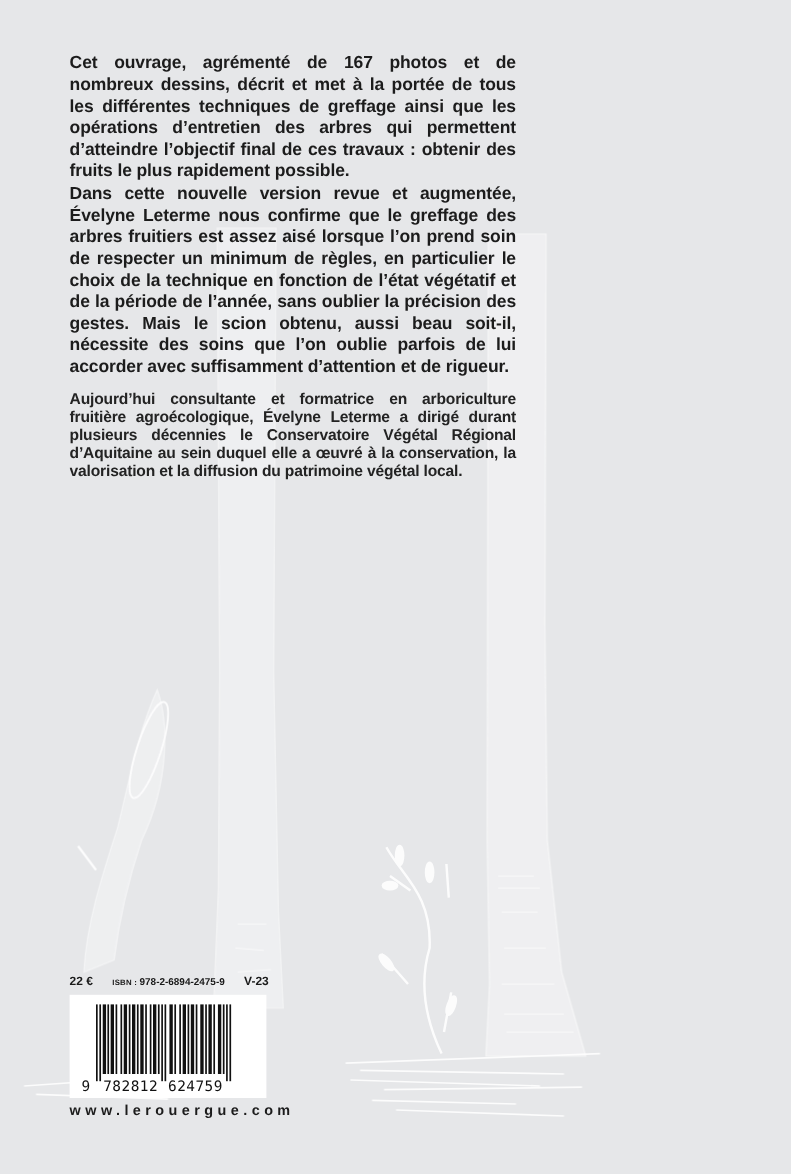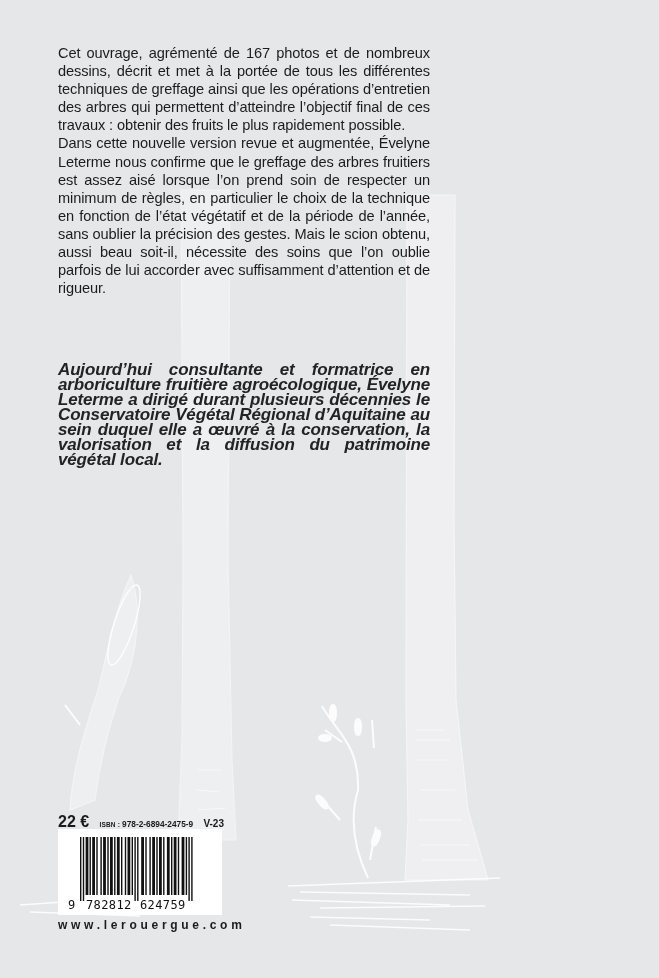--- a/index.html
+++ b/index.html
@@ -6,35 +6,35 @@
   body {
     width: 659px; height: 978px; position: relative; overflow: hidden;
     background: #e6e7e9;
     font-family: "Liberation Sans", sans-serif;
     color: #1c1c1c;
   }
   .bg-art { position: absolute; left: 0; top: 0; width: 659px; height: 978px; z-index: 0; }
   .content { position: relative; z-index: 1; }
   .blurb {
     position: absolute; left: 58px; top: 44px; width: 372px;
-    font-size: 14.6px; line-height: 18.1px; font-weight: normal;
+    font-size: 14.6px; line-height: 18.1px; font-weight: bold;
     text-align: justify; letter-spacing: -0.1px;
   }
   .blurb p { margin: 0; }
   .bio {
-    position: absolute; left: 58px; top: 362px; width: 372px;
-    font-size: 17px; line-height: 15px; font-weight: bold;
-    text-align: justify; letter-spacing: -0.15px; color: #232323; font-style: italic;
+    position: absolute; left: 58px; top: 325px; width: 372px;
+    font-size: 13px; line-height: 15px; font-weight: bold;
+    text-align: justify; letter-spacing: -0.15px; color: #232323;
   }
   .pricing {
     position: absolute; left: 58px; top: 813px; width: 166px;
     display: flex; justify-content: space-between; align-items: baseline;
     font-weight: bold; font-size: 9.5px; color: #1a1a1a;
   }
-  .pricing .price { font-size: 16px; }
+  .pricing .price { font-size: 10px; }
   .pricing .isbn-label { font-size: 6.5px; letter-spacing: 0.2px; margin-right: 2px; }
   .pricing .isbn-wrap { font-size: 8.3px; }
   .pricing .version { font-size: 10px; }
   .barcode-box {
     position: absolute; left: 58px; top: 829px; width: 164px; height: 86px;
     background: #ffffff;
   }
   .barcode-svg { position: absolute; left: 0; top: 0; }
   .website {
     position: absolute; left: 58px; top: 918px; width: 166px;

